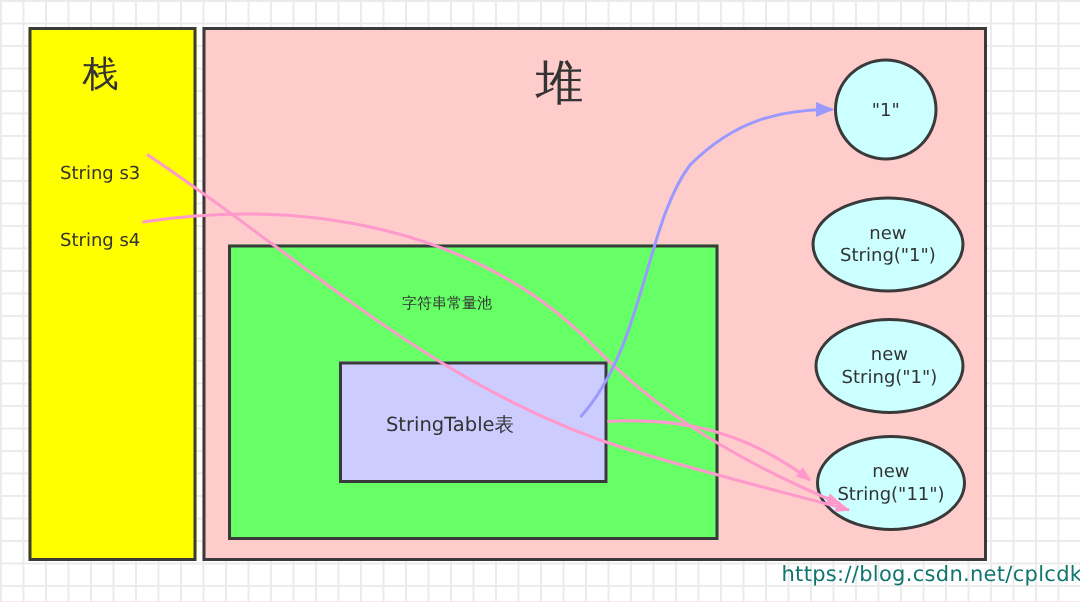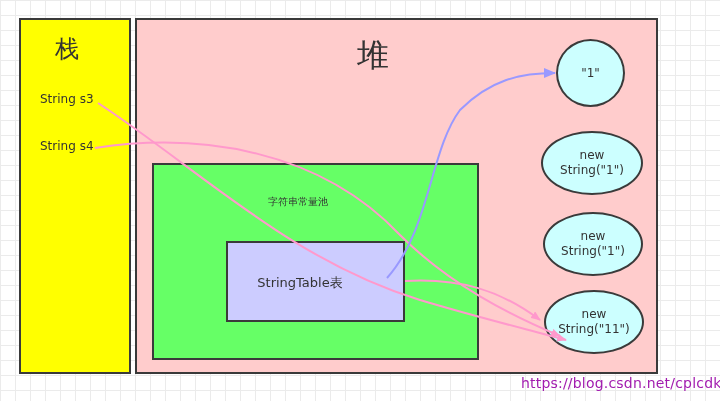--- a/index.html
+++ b/index.html
@@ -15,37 +15,37 @@
   }
   .box { position:absolute; box-sizing:border-box; border:2px solid #3a3a3a; }
   .stack { left:19px; top:18px; width:112px; height:356px; background:#ffff00; }
   .heap { left:135px; top:18px; width:523px; height:356px; background:#ffcccc; }
   .pool { left:152px; top:163px; width:327px; height:197px; background:#66ff66; }
   .table { left:226px; top:241px; width:179px; height:81px; background:#ccccff; }
   .title { position:absolute; font-size:30px; color:#333; }
   .stack-title { left:55px; top:33px; font-size:24px; }
   .heap-title { left:357px; top:34px; font-size:32px; }
   .var { position:absolute; font-size:12px; color:#333; white-space:nowrap; }
-  .s3 { left:40px; top:92px; }
-  .s4 { left:40px; top:139px; }
+  .s3 { left:40px; top:108px; }
+  .s4 { left:40px; top:153px; }
   .pool-label { position:absolute; left:268px; top:195px; font-size:10px; color:#333; }
   .table-label { position:absolute; left:226px; top:274px; width:148px; text-align:center; font-size:13px; color:#333; }
   .obj {
     position:absolute; box-sizing:border-box; border:2px solid #3a3a3a; border-radius:50%;
     background:#ccffff; display:flex; align-items:center; justify-content:center;
     text-align:center; font-size:12px; line-height:15px; color:#333;
   }
   .o1 { left:556px; top:39px; width:69px; height:68px; }
   .o2 { left:541px; top:131px; width:102px; height:64px; }
   .o3 { left:543px; top:212px; width:100px; height:64px; }
   .o4 { left:544px; top:290px; width:100px; height:64px; }
   .obj span { display:block; }
   svg.arrows { position:absolute; left:0; top:0; width:720px; height:401px; pointer-events:none; }
   .watermark {
-    position:absolute; left:521px; top:375px; font-size:14px; color:#a21caf;
+    position:absolute; left:521px; top:375px; font-size:14px; color:#0f766e;
     letter-spacing:0.2px; white-space:nowrap;
   }
 </style>
 </head>
 <body>
 
 <div class="box stack"></div>
 <div class="box heap"></div>
 <div class="box pool"></div>
 <div class="box table"></div>

